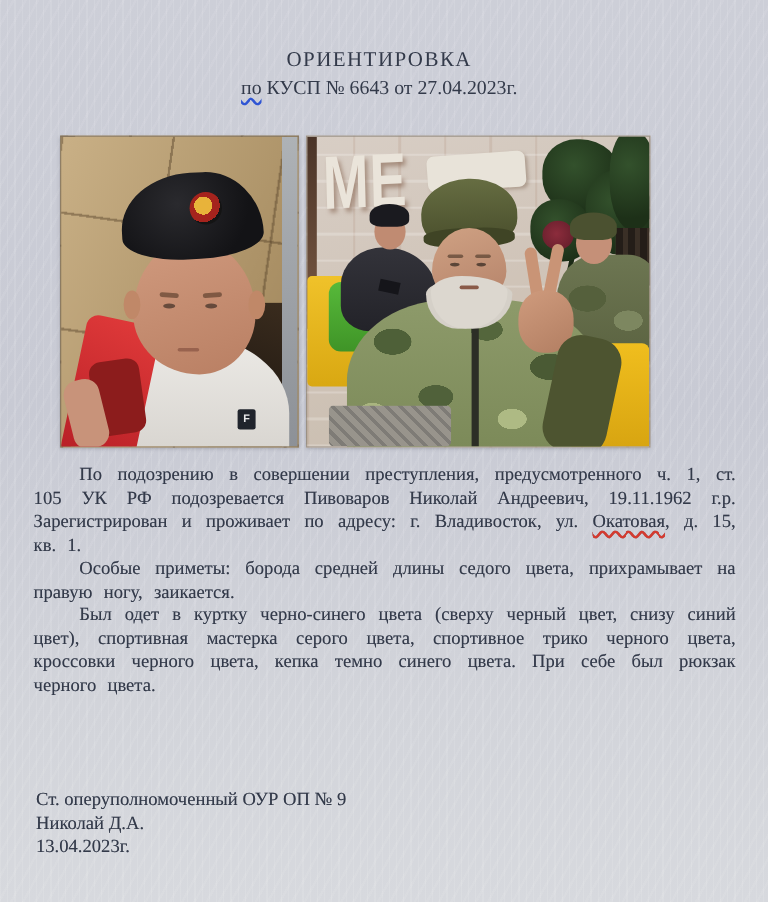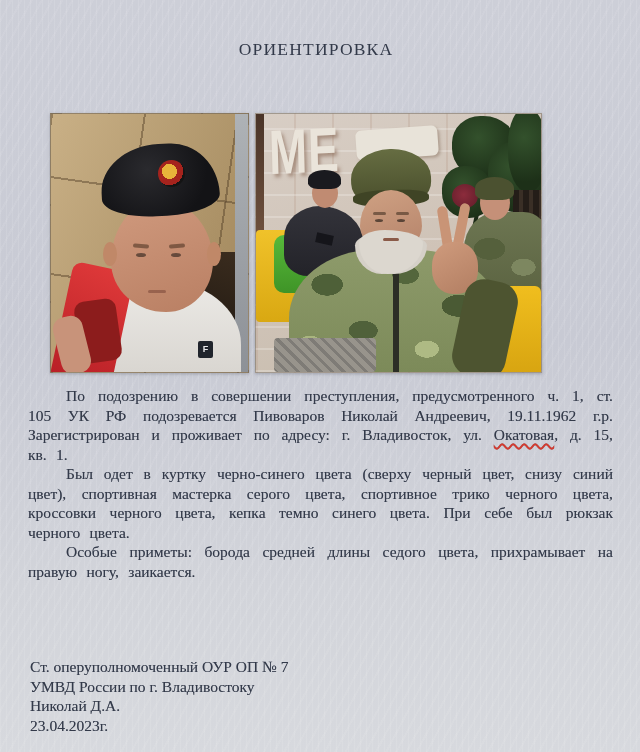--- a/index.html
+++ b/index.html
@@ -139,20 +139,24 @@
     text-shadow:0 0 .5px rgba(51,58,74,.45);}
   .sig-row{display:flex;justify-content:space-between;}
 </style>
 </head>
 <body>
 
 <div class="paper">
 
   <div class="hdr">
     <div class="title">ОРИЕНТИРОВКА</div>
+    <div class="subtitle">
+      <span class="u-blue">по</span>
+      <span>КУСП № 6643 от 27.04.2023г.</span>
+    </div>
   </div>
 
   <div class="photo" id="photo-left">
     <div class="grey-strip"></div>
     <div class="dark-corner"></div>
     <div class="shirt"></div>
     <div class="red-stripe"></div>
     <div class="red-garment"></div>
     <div class="hand-l"></div>
     <div class="neck-shadow"></div>
@@ -205,26 +209,25 @@
     <div class="mouth-m"></div>
     <div class="finger f1"></div>
     <div class="finger f2"></div>
     <div class="fist"></div>
     <div class="sleeve"></div>
     <div class="carpet"></div>
   </div>
 
   <div class="doc-body">
     <p><span>По подозрению в совершении преступления, предусмотренного ч. 1, ст. 105 УК РФ подозревается Пивоваров Николай Андреевич, 19.11.1962 г.р. Зарегистрирован и проживает по адресу: г. Владивосток, ул. </span><span class="u-red">Окатовая</span><span>, д. 15, кв. 1.</span></p>
+    <p>Особые приметы: борода средней длины седого цвета, прихрамывает на правую ногу, заикается.</p>
     <p>Был одет в куртку черно-синего цвета (сверху черный цвет, снизу синий цвет), спортивная мастерка серого цвета, спортивное трико черного цвета, кроссовки черного цвета, кепка темно синего цвета. При себе был рюкзак черного цвета.</p>
-    <p>Особые приметы: борода средней длины седого цвета, прихрамывает на правую ногу, заикается.</p>
   </div>
 
   <div class="doc-footer">
-    <div>Ст. оперуполномоченный ОУР ОП № 7</div>
-    <div>УМВД России по г. Владивостоку</div>
+    <div>Ст. оперуполномоченный ОУР ОП № 9</div>
     <div class="sig-row">
       <span>Николай Д.А.</span>
     </div>
-    <div>23.04.2023г.</div>
+    <div>13.04.2023г.</div>
   </div>
 
 </div>
 
 </body></html>

